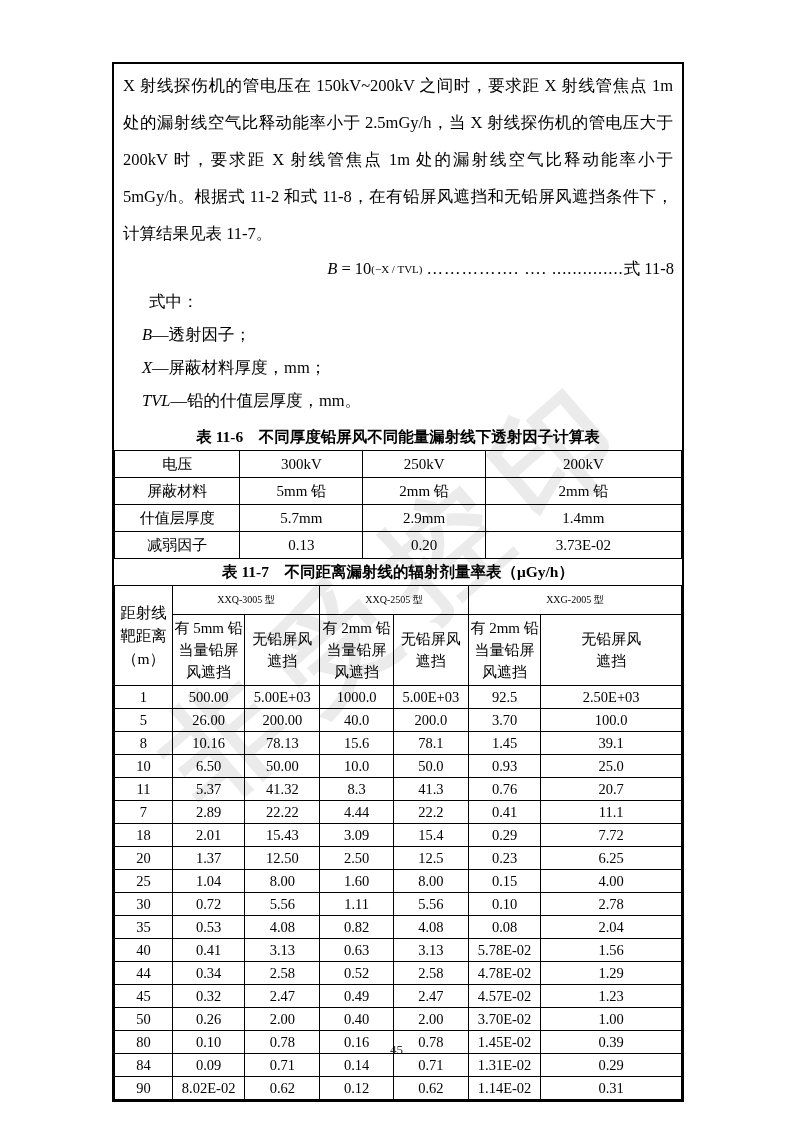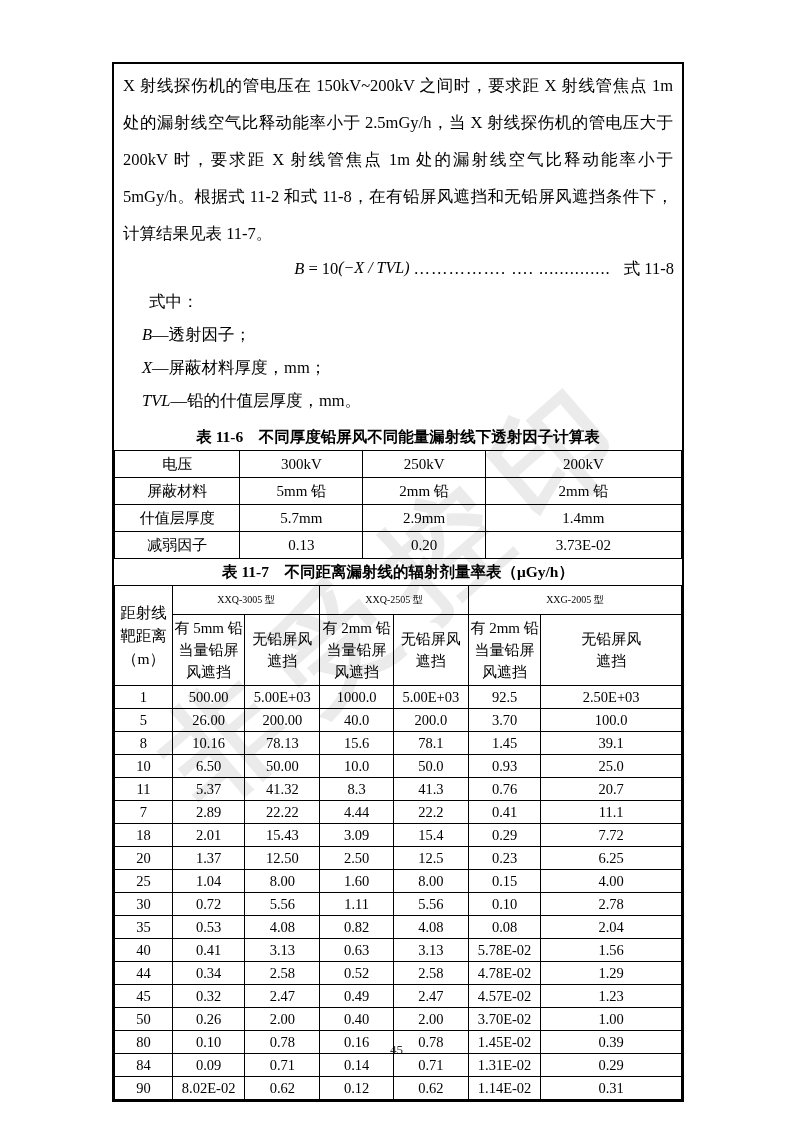--- a/index.html
+++ b/index.html
@@ -25,23 +25,23 @@
     margin:3px 9px 0 9px;
     font-size:16.5px;line-height:37px;text-align:justify;
     text-justify:inter-ideograph;
   }
   .formula-row{
     display:flex;justify-content:flex-end;align-items:baseline;
     height:33px;line-height:33px;padding-right:8px;font-size:16.5px;
   }
   .f-var{font-style:italic;}
   .f-eq{padding:0 4px;}
-  .f-exp{font-style:italic;font-size:16px;position:relative;top:-1px;}
+  .f-exp{font-size:11px;position:relative;top:-1px;}
   .f-dots{letter-spacing:1px;color:#000;margin-left:4px;}
-  .f-label{margin-left:13px;}
+  .f-label{margin-left:0;}
   .def-line{
     margin:0 8px;font-size:16.5px;line-height:33px;padding-left:20px;
   }
   .def-intro{padding-left:27px;}
   .def-line i{font-style:italic;}
   .caption{
     font-weight:bold;font-size:15.5px;text-align:center;
     line-height:24px;padding:1px 13px;
   }
   .caption6{margin-top:7px;}

